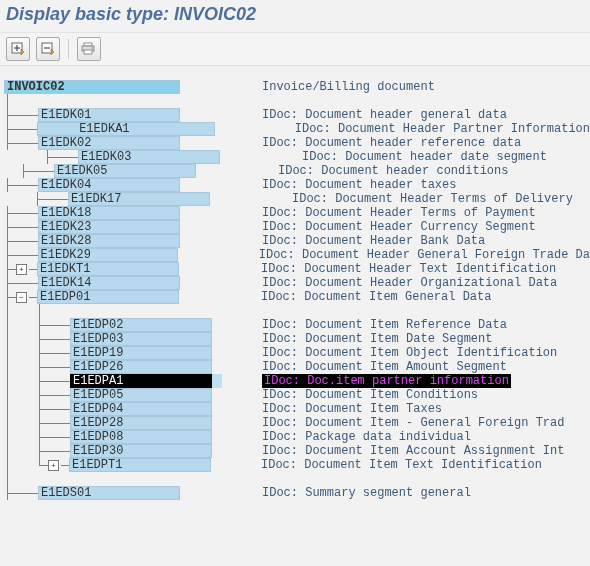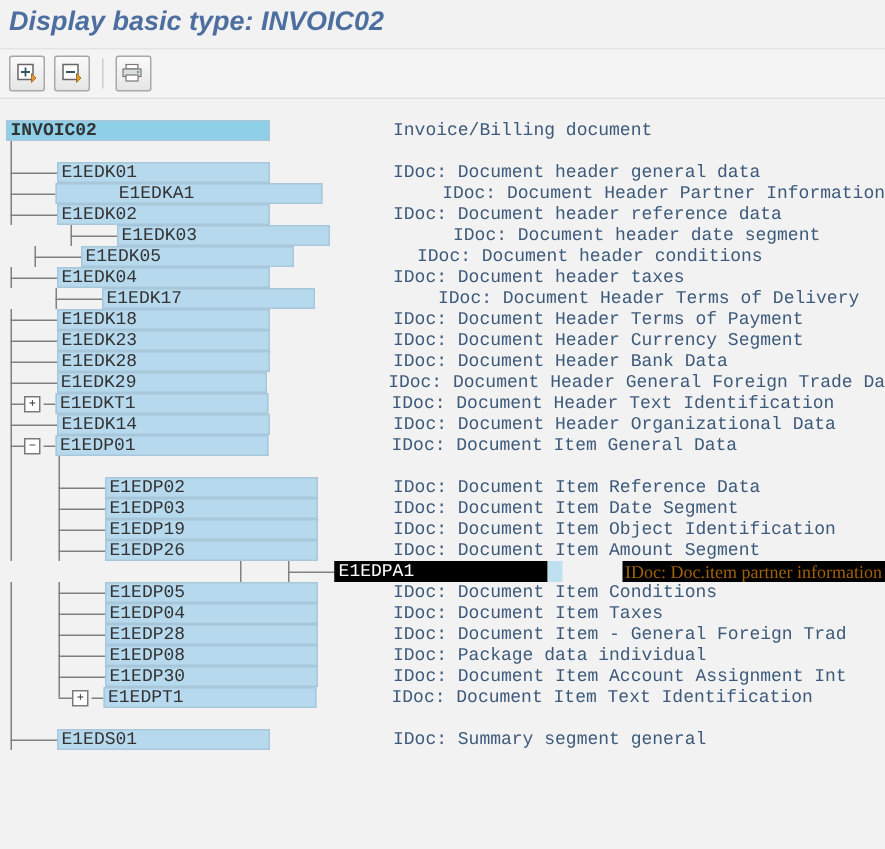--- a/index.html
+++ b/index.html
@@ -140,23 +140,22 @@
 }
 .sel-gap {
   width:10px;height:14px;background:#bfe0f0;margin-left:0px;
 }
 .desc {
   margin-left: 10px;
   color: #3d5a7a;
 }
 .desc.sel {
   background: #000;
-  color: #a16207;
+  color: #d946ef;
   padding:0 2px;
-  font-family:Liberation Serif, serif;
 }
 svg { display:block; }
 </style>
 </head>
 <body>
 
 <div class="title-bar">Display basic type: INVOIC02</div>
 
 <div class="toolbar">
   <div class="toolbar-btn">
@@ -334,21 +333,21 @@
       </div>
       <div class="row" style="padding-left: 4px;">
         <span class="vline"></span>
         <span style="width: 20px; display: inline-block;"></span>
         <span class="branch"></span>
         <span class="hline" style="width: 22px;"></span>
         <span class="seg-label" style="width: 136px;">E1EDP26</span>
         <span style="display: inline-block; width: 40px;"></span>
         <span class="desc">IDoc: Document Item Amount Segment</span>
       </div>
-      <div class="row" style="padding-left: 4px; justify-content: flex-end;">
+      <div class="row" style="padding-left: 4px;">
         <span class="vline"></span>
         <span style="width: 20px; display: inline-block;"></span>
         <span class="branch"></span>
         <span class="hline" style="width: 22px;"></span>
         <span class="seg-label sel" style="width: 136px;">E1EDPA1</span>
         <span class="sel-gap"></span>
         <span style="display: inline-block; width: 30px;"></span>
         <span class="desc sel">IDoc: Doc.item partner information</span>
       </div>
       <div class="row" style="padding-left: 4px;">

